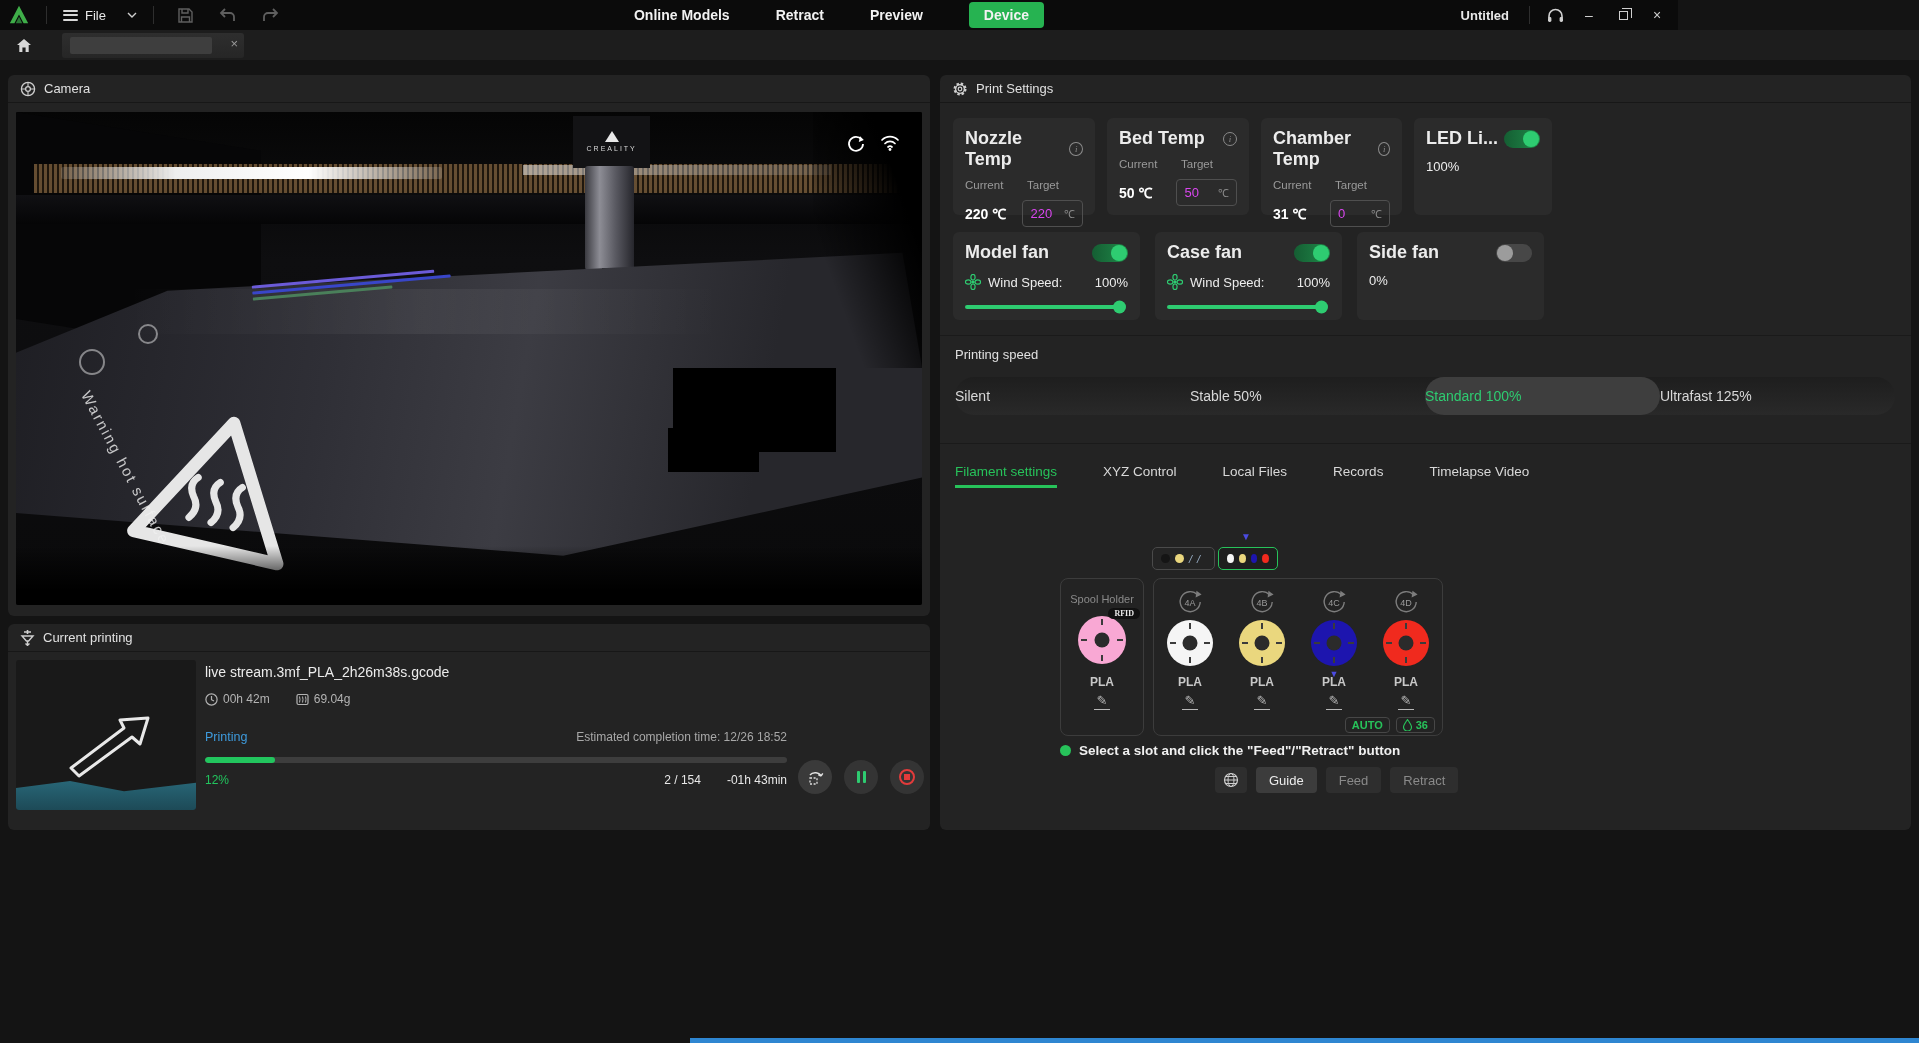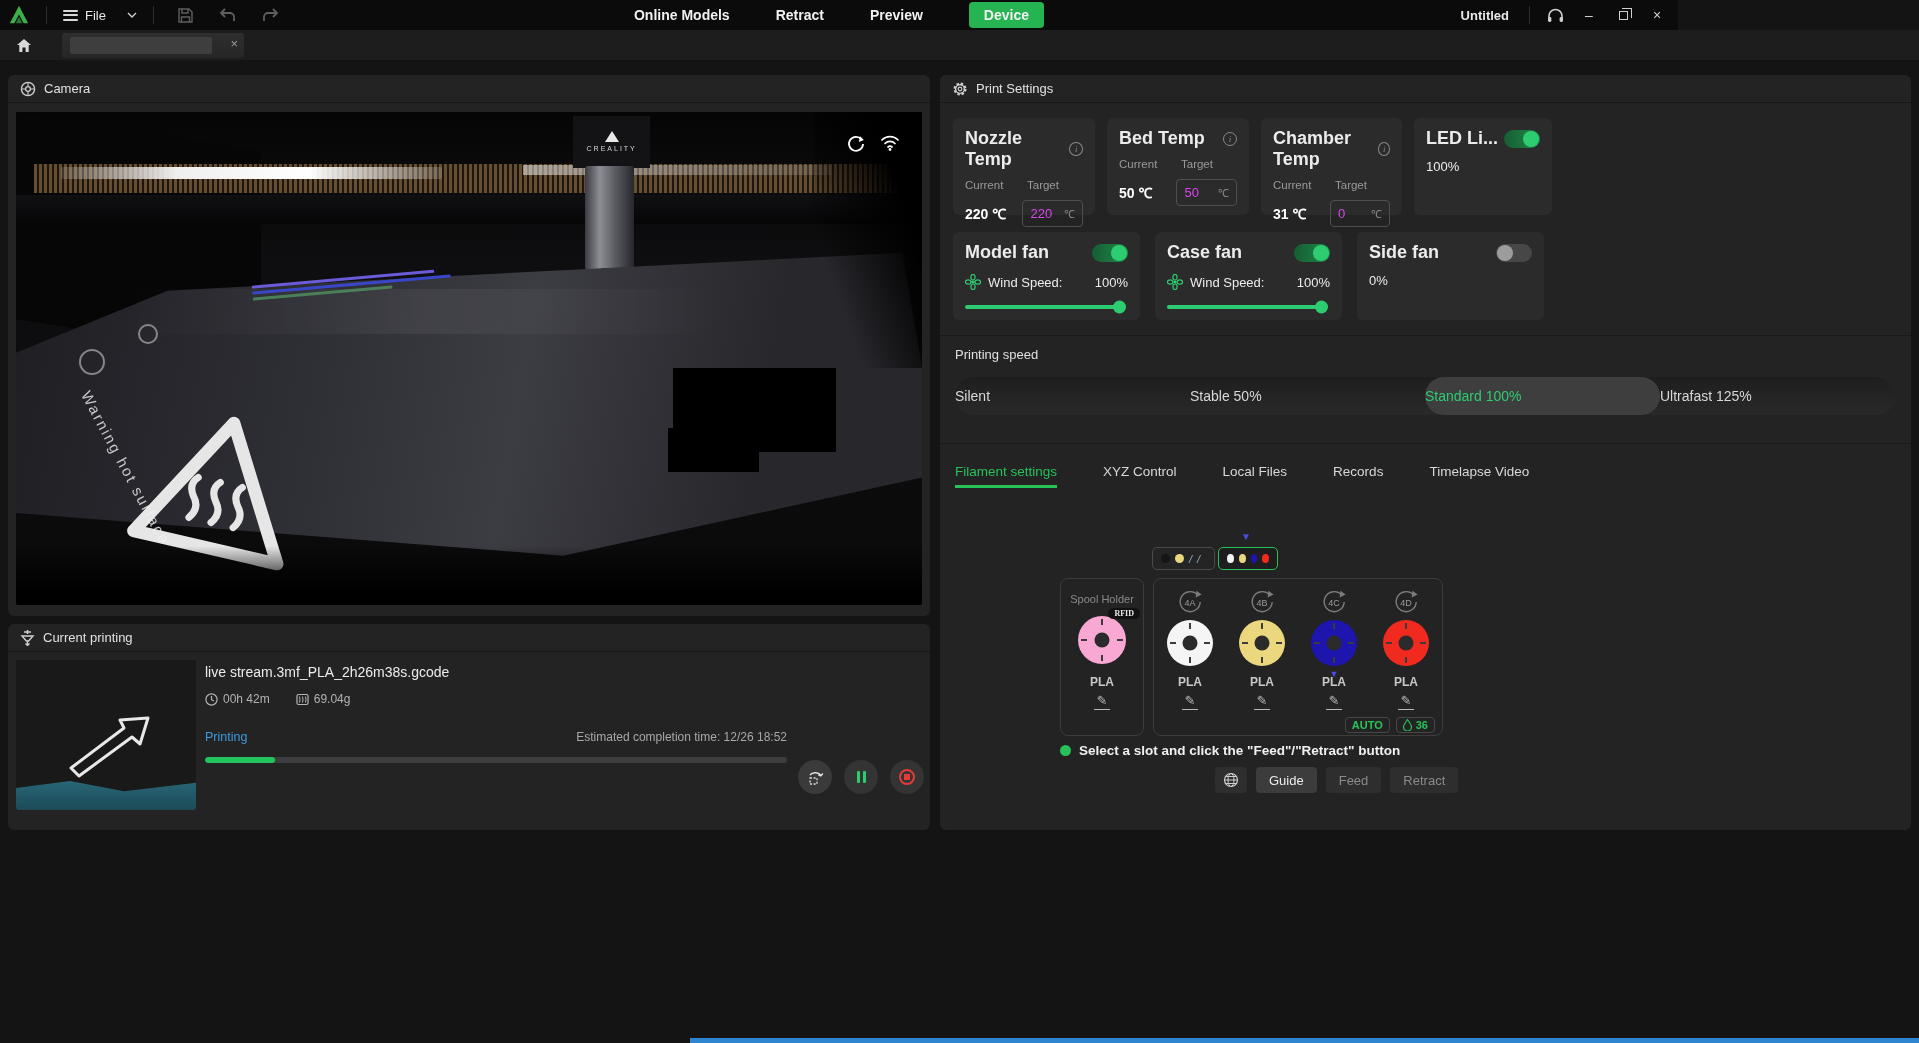--- a/index.html
+++ b/index.html
@@ -345,20 +345,27 @@
         <span>69.04g</span>
       </span>
     </div>
     <div class="cp-statusrow">
       <span class="cp-status" id="cp-status" style="color: rgb(62, 155, 221);">Printing</span>
       <span class="cp-est">Estimated completion time: 12/26 18:52</span>
     </div>
     <div class="cp-bar">
       <div class="cp-fill" id="cp-fill" style="width: 12%; background: rgb(34, 197, 94);"></div>
     </div>
+    <div class="cp-nums">
+      <span id="cp-pct" style="color: rgb(34, 197, 94);">12%</span>
+      <span class="right">
+        <span>2 / 154</span>
+        <span>-01h 43min</span>
+      </span>
+    </div>
   </div>
 
   <div class="cp-btns">
     <div class="circle-btn">
       <svg width="17" height="17" viewBox="0 0 17 17">
         <path d="M3 6 a6 4.5 0 0 1 11 1 M14 7 l1.8 -2.6 M14 7 l-2.8 -1.4" fill="none" stroke="#e0e0e0" stroke-width="1.4"></path>
         <rect x="3" y="9" width="7" height="6" fill="none" stroke="#e0e0e0" stroke-width="1.3" stroke-dasharray="2 1.6"></rect>
       </svg>
     </div>
     <div class="circle-btn" style="background:#343434;">

